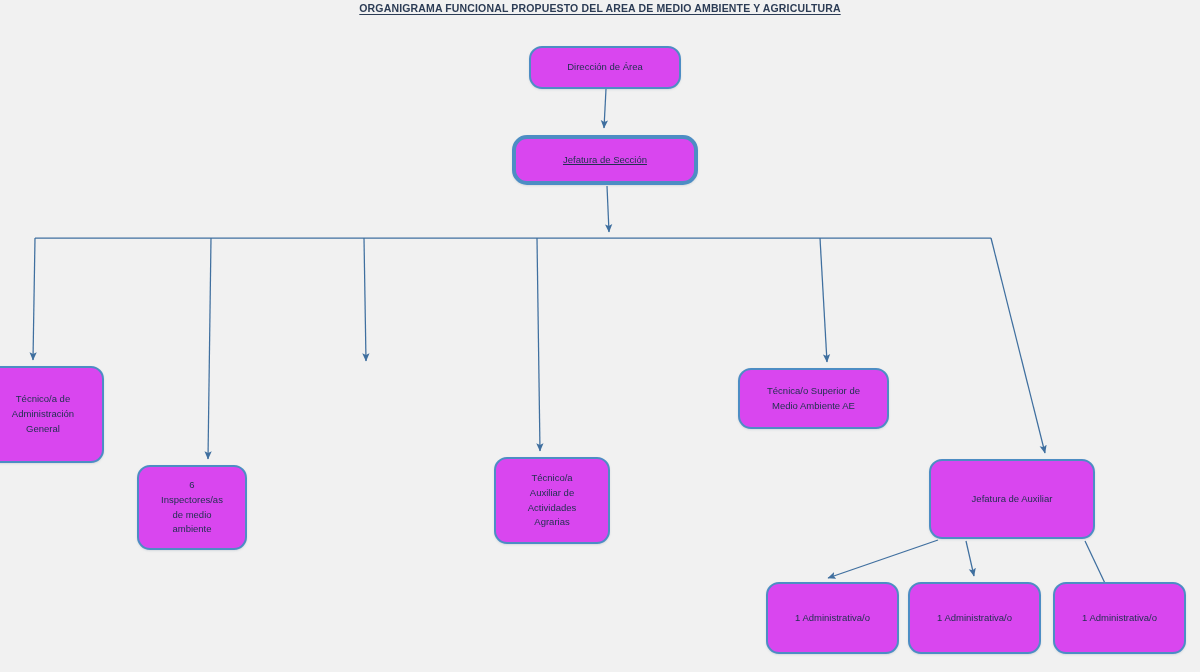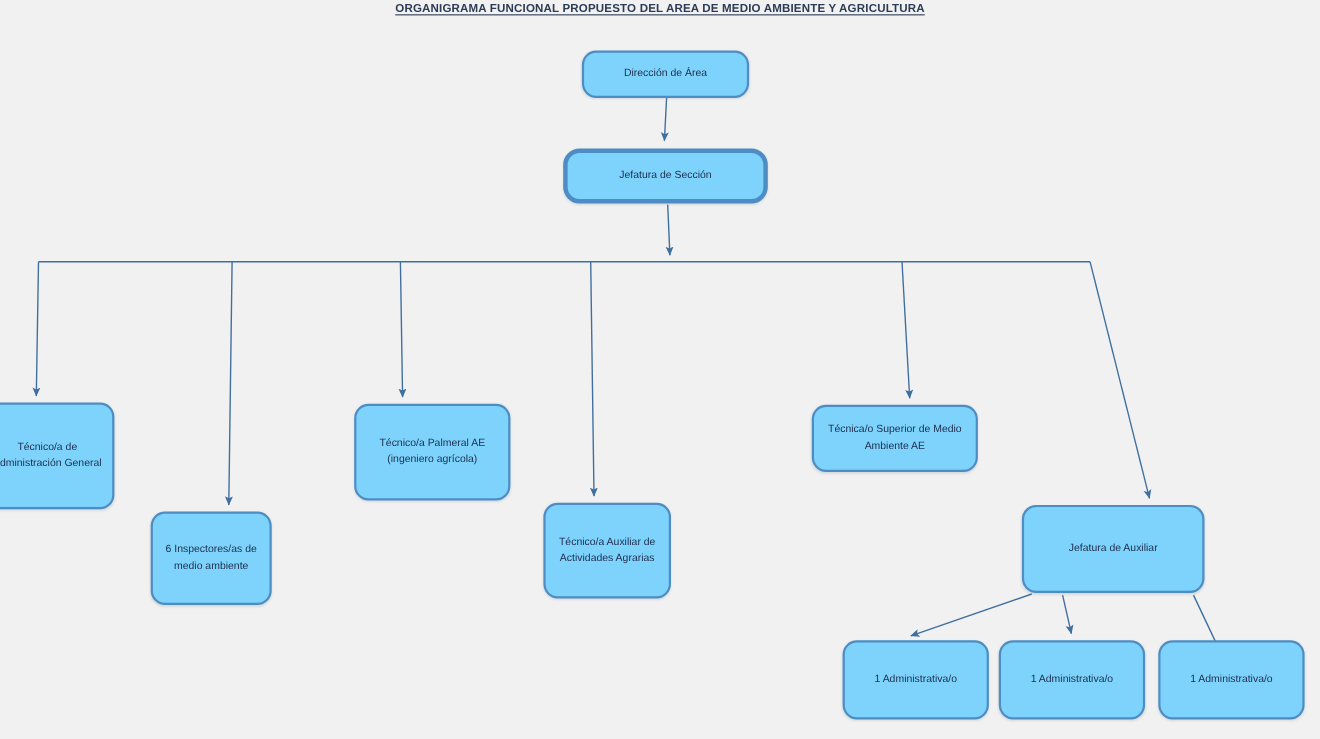--- a/index.html
+++ b/index.html
@@ -38,36 +38,37 @@
     font-weight: bold;
     letter-spacing: 0.15px;
     color: #2c3c55;
     text-decoration: underline;
     text-underline-offset: 2px;
     white-space: nowrap;
   }
   .node {
     position: absolute;
     box-sizing: border-box;
-    background: #7dd3fc;
+    background: #d946ef;
     border: 2.5px solid #4d8dc4;
     border-radius: 13px;
     display: flex;
     align-items: center;
     justify-content: center;
     text-align: center;
     color: #223150;
     font-size: 9.5px;
     line-height: 1.55;
-    padding: 4px 4px;
+    padding: 4px 19px;
     box-shadow: 0 1px 2px rgba(120,140,160,0.22);
   }
   .node.thick {
     border-width: 4px;
     border-radius: 15px;
+    text-decoration: underline;
   }
   .node .label {
     display: block;
     width: 100%;
   }
 </style>
 </head>
 <body style="background: rgb(241, 241, 241);">
 
 <div id="canvas" style="background: rgb(241, 241, 241);">
@@ -106,23 +107,20 @@
   </div>
   <div class="node thick" style="left: 512px; top: 135px; width: 186px; height: 50px;">
     <span class="label">Jefatura de Sección</span>
   </div>
   <div class="node" style="left: -18px; top: 366px; width: 122px; height: 97px;">
     <span class="label">Técnico/a de Administración General</span>
   </div>
   <div class="node" style="left: 137px; top: 465px; width: 110px; height: 85px;">
     <span class="label">6 Inspectores/as de medio ambiente</span>
   </div>
-  <div class="node" style="left: 322px; top: 367px; width: 142px; height: 88px;">
-    <span class="label">Técnico/a Palmeral AE (ingeniero agrícola)</span>
-  </div>
   <div class="node" style="left: 494px; top: 457px; width: 116px; height: 87px;">
     <span class="label">Técnico/a Auxiliar de Actividades Agrarias</span>
   </div>
   <div class="node" style="left: 738px; top: 368px; width: 151px; height: 61px;">
     <span class="label">Técnica/o Superior de Medio Ambiente AE</span>
   </div>
   <div class="node" style="left: 929px; top: 459px; width: 166px; height: 80px;">
     <span class="label">Jefatura de Auxiliar</span>
   </div>
   <div class="node" style="left: 766px; top: 582px; width: 133px; height: 72px;">

